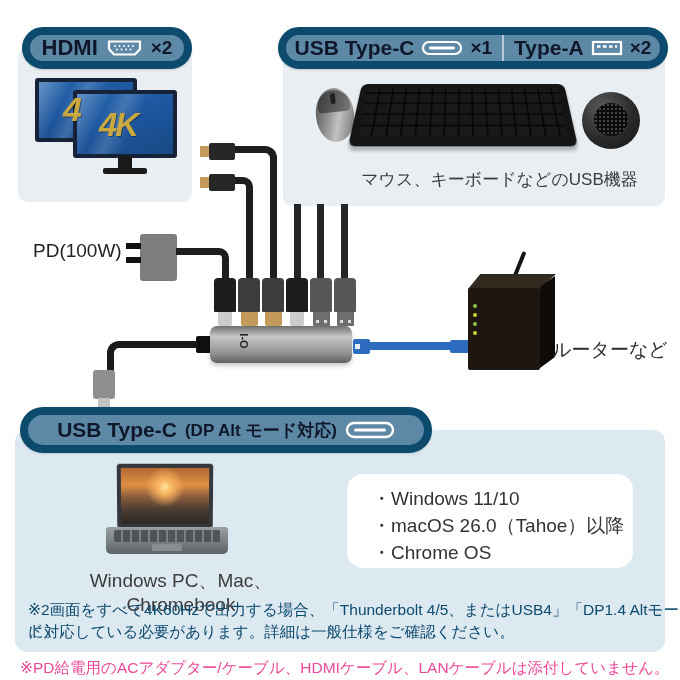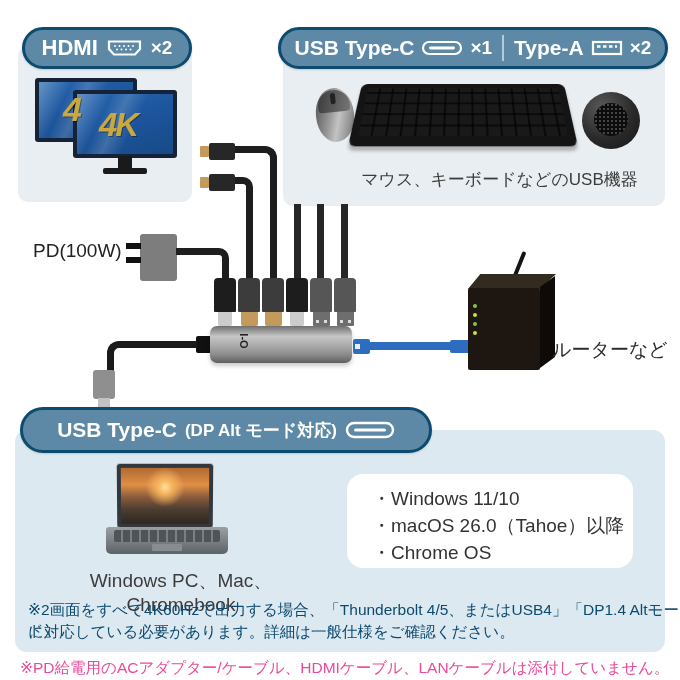--- a/index.html
+++ b/index.html
@@ -7,22 +7,22 @@
   .stage { position:relative; width:680px; height:680px; background:#ffffff; overflow:hidden; }
 
   
   .panel { position:absolute; background:#e9eef2; border-radius:10px; }
   .panel-display { left:18px; top:46px; width:174px; height:156px; }
   .panel-usb { left:283px; top:46px; width:382px; height:160px; }
   .panel-host { left:15px; top:430px; width:650px; height:222px; background:#dde9f1; border-radius:12px; }
 
   
   .badge { position:absolute; display:flex; align-items:center; justify-content:center;
-           gap:8px; background:#5d89a6; border:3px solid #0c4a6e; border-radius:26px;
-           color:#ffffff; font-weight:bold; box-shadow:0 1px 2px rgba(0,0,0,.15); }
+           gap:8px; background:#5d89a6; border:8px solid #0c4a6e; border-radius:26px;
+           color:#0f172a; font-weight:bold; box-shadow:0 1px 2px rgba(0,0,0,.15); }
   .badge-hdmi { left:22px; top:27px; width:170px; height:42px; font-size:22px; }
   .badge-usb  { left:278px; top:27px; width:390px; height:42px; font-size:21px; gap:7px; }
   .badge-host { left:20px; top:407px; width:412px; height:46px; font-size:21px; gap:8px; }
   .badge .count { font-size:19px; }
   .badge .sub { font-size:17px; }
   .badge .divider { width:2px; height:26px; background:rgba(255,255,255,.55); margin:0 3px; }
 
   
   .monitor { position:absolute; background:#152238; border-radius:3px; padding:4px; }
   .monitor .scr { width:100%; height:100%; position:relative; overflow:hidden;

